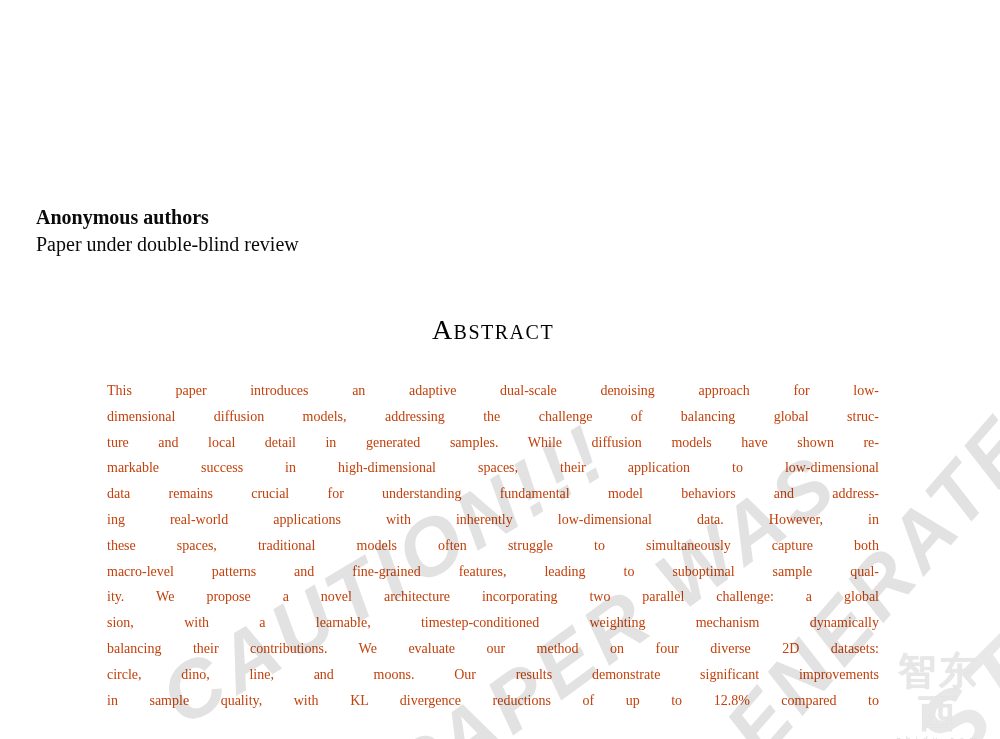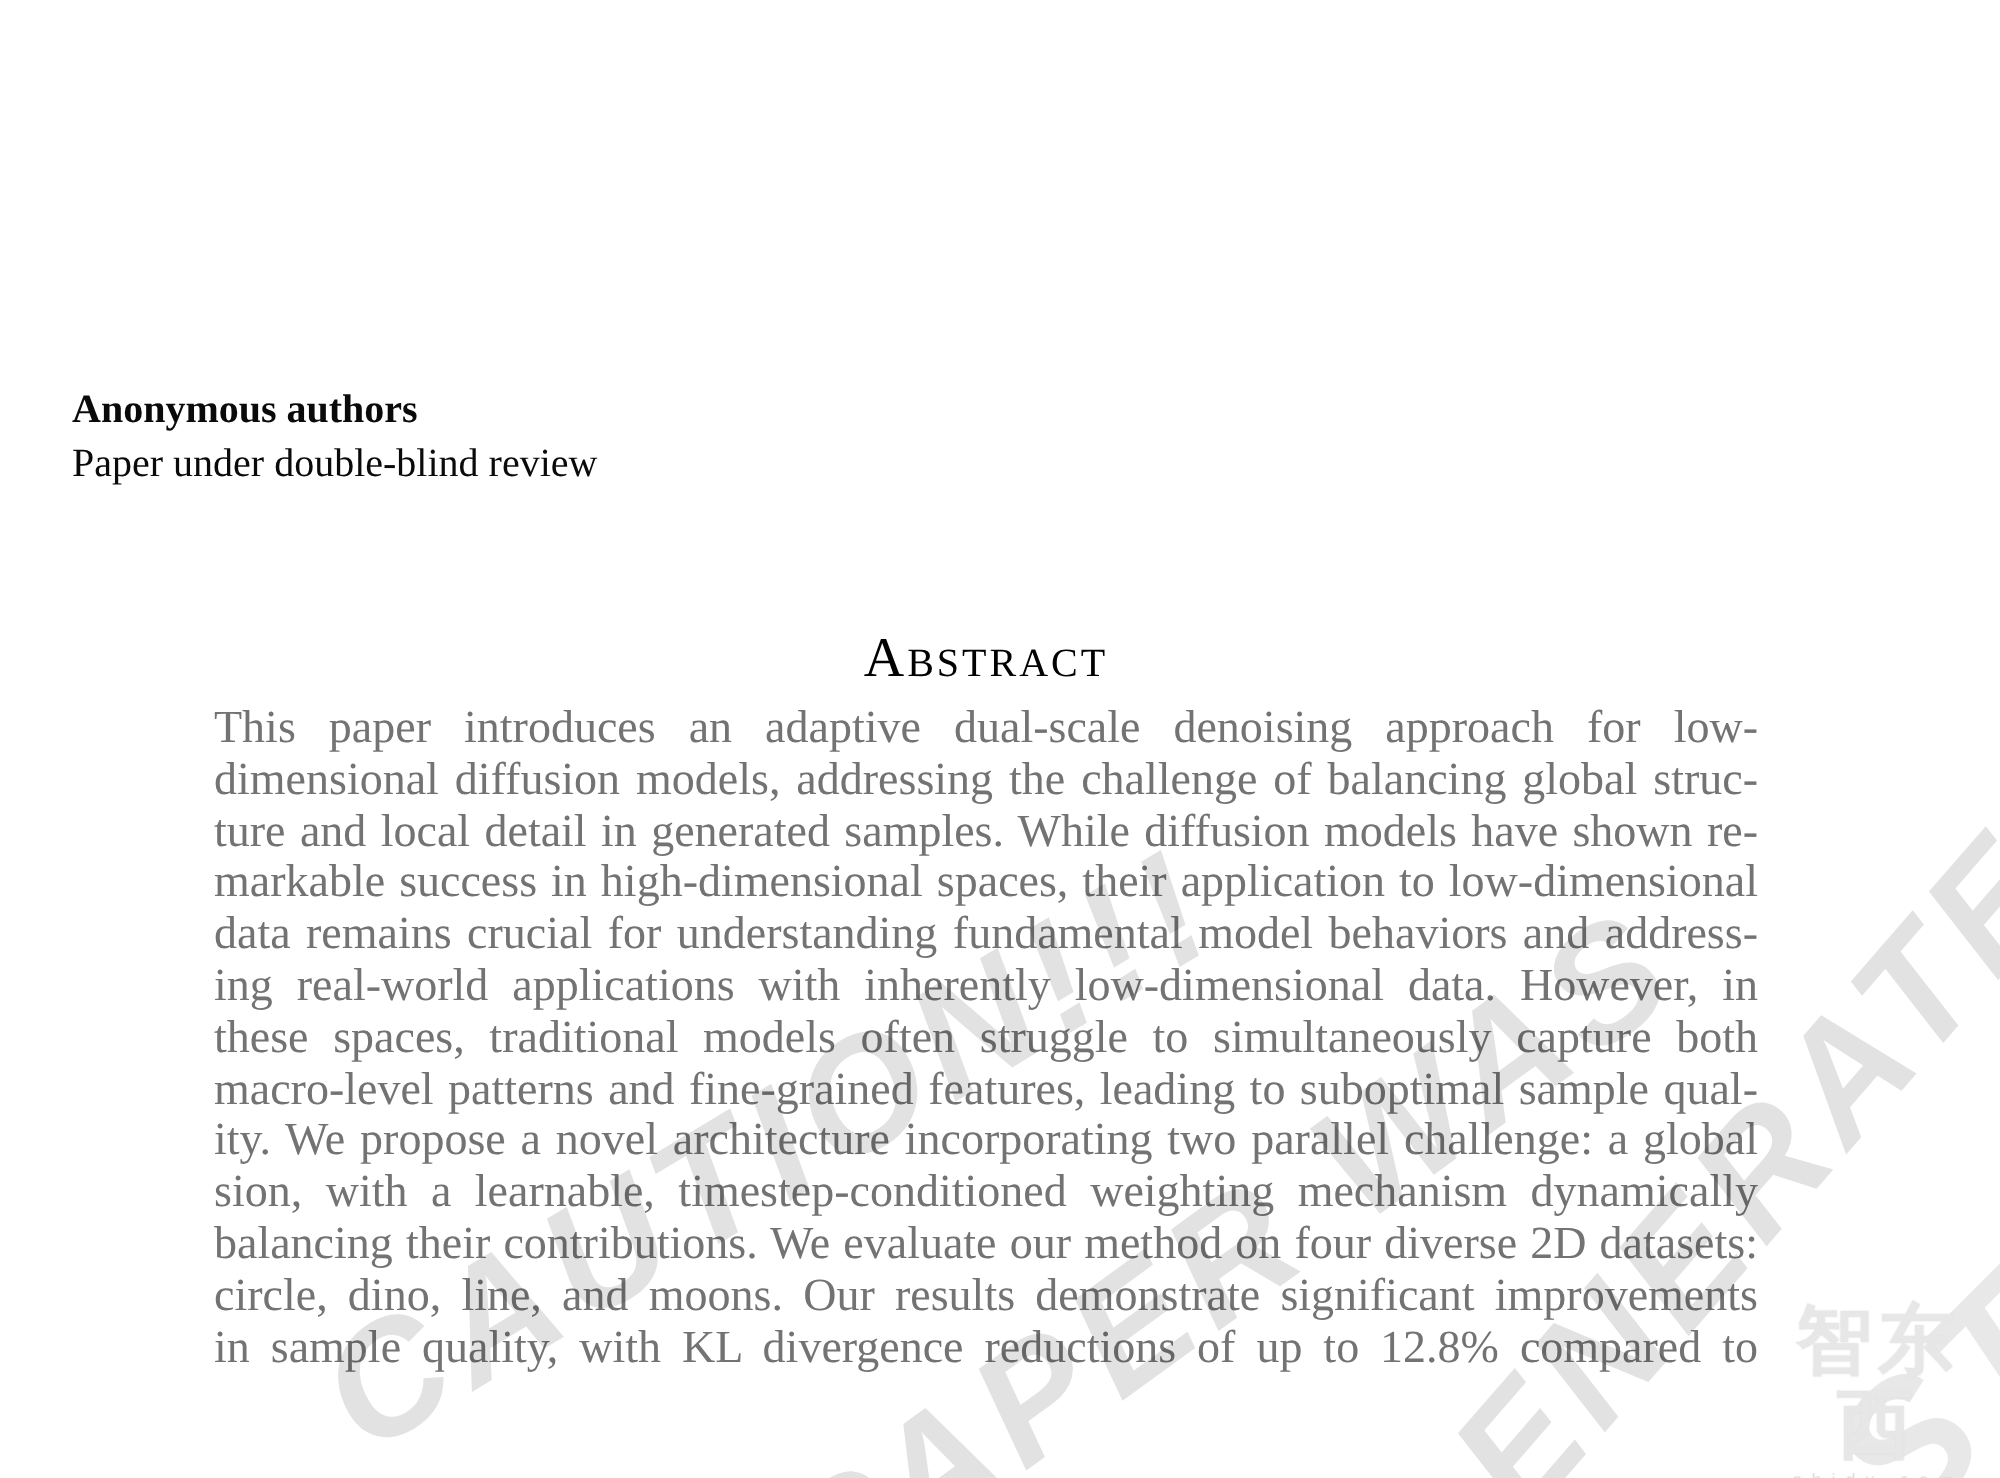--- a/index.html
+++ b/index.html
@@ -13,34 +13,34 @@
   }
   
   .content{position:absolute;inset:0;z-index:1;}
   .paper-title{
     position:absolute;left:28px;top:8px;width:940px;
     font-size:43px;line-height:48px;
     font-variant:small-caps;
     letter-spacing:1.5px;
     color:#000;
   }
-  .authors-block{position:absolute;left:36px;top:192px;width:500px;font-size:20px;line-height:27px;}
+  .authors-block{position:absolute;left:36px;top:204px;width:500px;font-size:20px;line-height:27px;}
   .authors-name{font-weight:bold;}
   .abstract-heading{
     position:absolute;left:107px;top:314px;width:772px;
     text-align:center;
     font-size:28px;
     font-variant:small-caps;
     letter-spacing:1.5px;
     color:#000;
   }
   .abstract-text{
-    position:absolute;left:107px;top:351px;width:772px;
-    font-size:23px;line-height:25.8px;
-    color:#737373;
+    position:absolute;left:107px;top:378px;width:772px;
+    font-size:14px;line-height:25.8px;
+    color:#c2410c;
   }
   .abstract-line{
     text-align:justify;
     text-align-last:justify;
     white-space:nowrap;
     overflow:visible;
   }
   
   .watermark-layer{
     position:absolute;inset:0;z-index:3;

